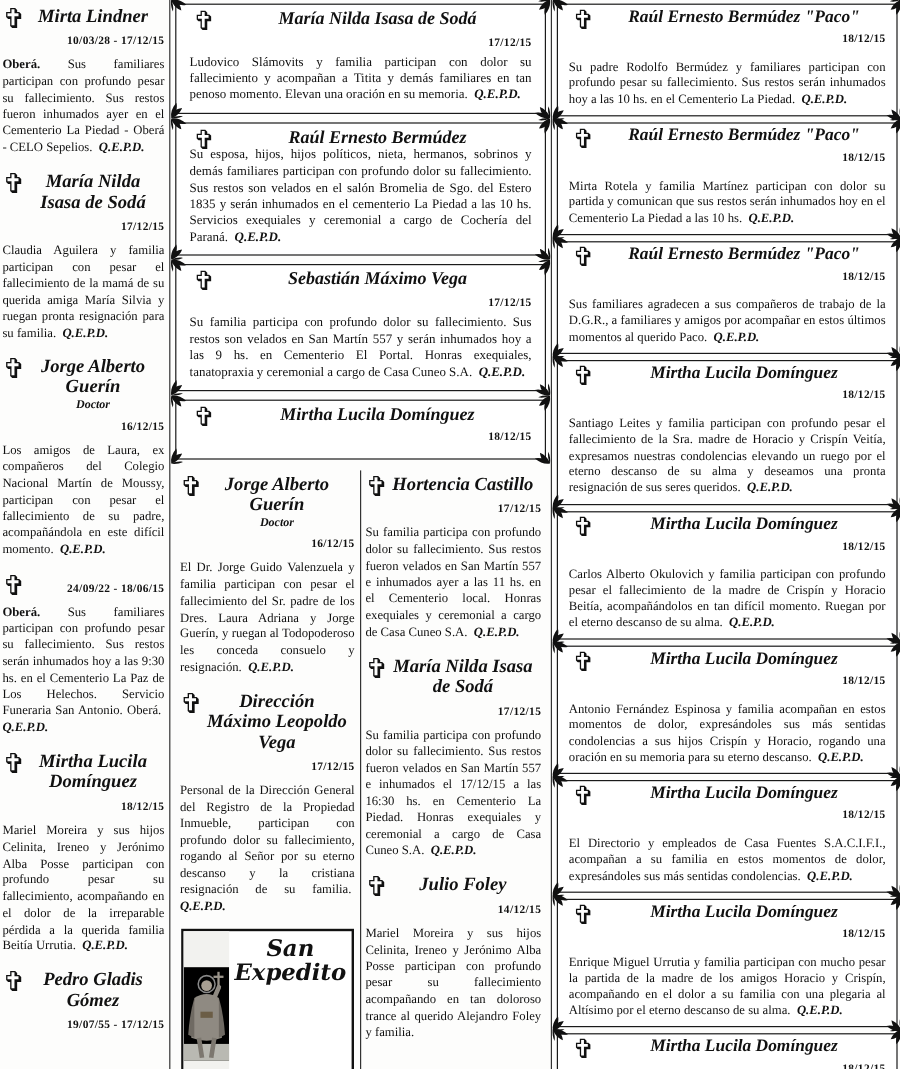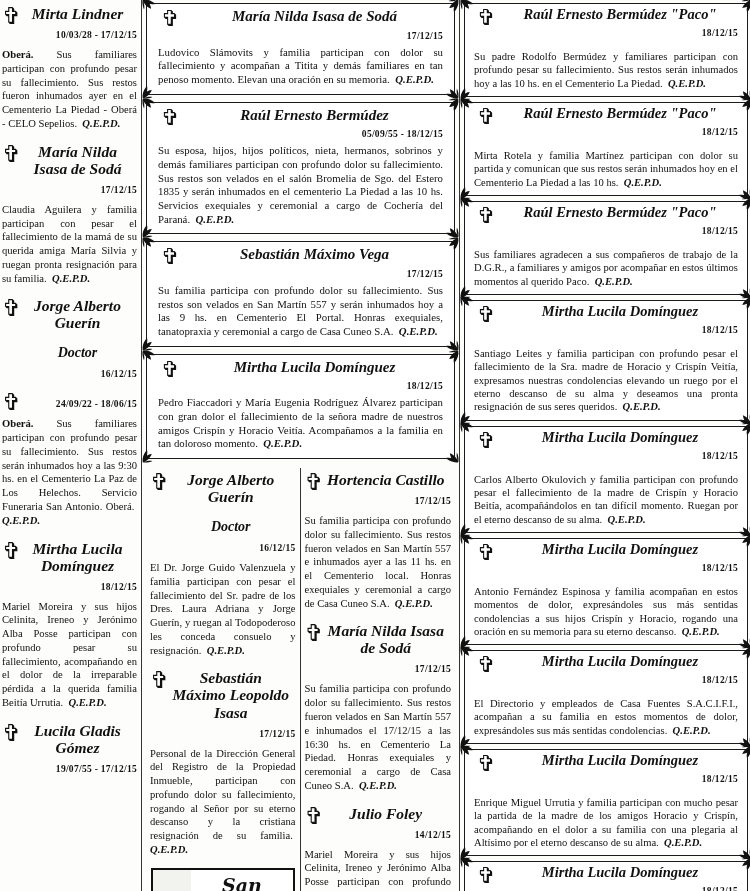--- a/index.html
+++ b/index.html
@@ -10,21 +10,21 @@
   .col-mid{width:318px;padding:3px 4px 0 4px;border-right:1px solid #333;display:flex;flex-direction:column;}
   .col-right{flex:1;padding:3px 2px 2px 4px;display:flex;flex-direction:column;}
 
   
   .notice{margin-bottom:11px;}
   .n-head{position:relative;text-align:center;padding:1px 0 0 16px;}
   .n-cross{position:absolute;left:0;top:1px;font-family:"DejaVu Sans",sans-serif;
            font-size:23px;line-height:1;color:#111;}
   .n-name{font-style:italic;font-weight:bold;font-size:15.5px;line-height:1.1;
           max-width:106px;margin:0 auto;}
-  .n-sub{font-size:14px;font-weight:bold;font-style:italic;margin-top:14px;}
+  .n-sub{font-size:10px;font-weight:bold;font-style:italic;margin-top:1px;}
   .n-date{font-size:9.5px;font-weight:bold;text-align:right;margin:8px 0 8px;letter-spacing:.3px;}
   .n-body{font-size:10.6px;line-height:1.3;text-align:justify;}
   .n-lead{font-weight:bold;}
   .n-qepd{font-weight:bold;font-style:italic;}
 
   
   .box{position:relative;border:1.5px solid #1a1a1a;padding:4px 11px 7px;margin-bottom:7px;background:#fff;}
   .box .n-head{padding:0 0 0 28px;}
   .box .n-cross{left:3px;top:0;font-size:22px;}
   .box .n-name{font-size:15px;max-width:none;}
@@ -79,20 +79,21 @@
     <div class="n-date">17/12/15</div>
     <div class="n-body"><span class="n-body-text">Claudia Aguilera y familia participan con pesar el fallecimiento de la mamá de su querida amiga María Silvia y ruegan pronta resignación para su familia.</span>&nbsp; <span class="n-qepd">Q.E.P.D.</span></div>
   </div>
       <div class="notice">
     <div class="n-head">
       <span class="n-cross">✞</span>
       <div class="n-name">Jorge Alberto Guerín</div>
       <div class="n-sub">Doctor</div>
     </div>
     <div class="n-date">16/12/15</div>
+    <div class="n-body"><span class="n-body-text">Los amigos de Laura, ex compañeros del Colegio Nacional Martín de Moussy, participan con pesar el fallecimiento de su padre, acompañándola en este difícil momento.</span>&nbsp; <span class="n-qepd">Q.E.P.D.</span></div>
   </div>
       <div class="notice">
     <div class="n-head">
       <span class="n-cross">✞</span>
 
     </div>
     <div class="n-date">24/09/22 - 18/06/15</div>
     <div class="n-body"><b class="n-lead">Oberá. </b><span class="n-body-text">Sus familiares participan con profundo pesar su fallecimiento. Sus restos serán inhumados hoy a las 9:30 hs. en el Cementerio La Paz de Los Helechos. Servicio Funeraria San Antonio. Oberá.</span>&nbsp; <span class="n-qepd">Q.E.P.D.</span></div>
   </div>
       <div class="notice">
@@ -100,21 +101,21 @@
       <span class="n-cross">✞</span>
       <div class="n-name">Mirtha Lucila Domínguez</div>
 
     </div>
     <div class="n-date">18/12/15</div>
     <div class="n-body"><span class="n-body-text">Mariel Moreira y sus hijos Celinita, Ireneo y Jerónimo Alba Posse participan con profundo pesar su fallecimiento, acompañando en el dolor de la irreparable pérdida a la querida familia Beitía Urrutia.</span>&nbsp; <span class="n-qepd">Q.E.P.D.</span></div>
   </div>
       <div class="notice">
     <div class="n-head">
       <span class="n-cross">✞</span>
-      <div class="n-name">Lucila Gladis Gómez</div>
+      <div class="n-name">Pedro Gladis Gómez</div>
 
     </div>
     <div class="n-date">19/07/55 - 17/12/15</div>
 
   </div>
     </div>
 
   <div class="col col-mid">
     <div id="mid-top">
         <div class="box">
@@ -165,21 +166,20 @@
     <span class="corner c-bl">
             <svg viewBox="0 0 20 20">
               <path fill="#111" d="M1,1 C8,2 12,6 13,14 C8,12 3,8 1,1 Z M1,1 C7,0 13,2 19,7 C13,9 6,6 1,1 Z M1,1 C3,6 4,10 3,15 C1,11 0,5 1,1 Z"></path>
             </svg>
           </span>
     <div class="n-head">
       <span class="n-cross">✞</span>
       <div class="n-name">Raúl Ernesto Bermúdez</div>
 
     </div>
-    <div class="n-date">05/09/55 - 18/12/15</div>
     <div class="n-body"><span class="n-body-text">Su esposa, hijos, hijos políticos, nieta, hermanos, sobrinos y demás familiares participan con profundo dolor su fallecimiento. Sus restos son velados en el salón Bromelia de Sgo. del Estero 1835 y serán inhumados en el cementerio La Piedad a las 10 hs. Servicios exequiales y ceremonial a cargo de Cochería del Paraná.</span>&nbsp; <span class="n-qepd">Q.E.P.D.</span></div>
   </div>
         <div class="box">
     <span class="corner c-tl">
             <svg viewBox="0 0 20 20">
               <path fill="#111" d="M1,1 C8,2 12,6 13,14 C8,12 3,8 1,1 Z M1,1 C7,0 13,2 19,7 C13,9 6,6 1,1 Z M1,1 C3,6 4,10 3,15 C1,11 0,5 1,1 Z"></path>
             </svg>
           </span>
     <span class="corner c-tr">
             <svg viewBox="0 0 20 20">
@@ -224,39 +224,38 @@
             <svg viewBox="0 0 20 20">
               <path fill="#111" d="M1,1 C8,2 12,6 13,14 C8,12 3,8 1,1 Z M1,1 C7,0 13,2 19,7 C13,9 6,6 1,1 Z M1,1 C3,6 4,10 3,15 C1,11 0,5 1,1 Z"></path>
             </svg>
           </span>
     <div class="n-head">
       <span class="n-cross">✞</span>
       <div class="n-name">Mirtha Lucila Domínguez</div>
 
     </div>
     <div class="n-date">18/12/15</div>
-    <div class="n-body"><span class="n-body-text">Pedro Fiaccadori y María Eugenia Rodríguez Álvarez participan con gran dolor el fallecimiento de la señora madre de nuestros amigos Crispín y Horacio Veitía. Acompañamos a la familia en tan doloroso momento.</span>&nbsp; <span class="n-qepd">Q.E.P.D.</span></div>
   </div>
       </div>
     <div class="mid-split">
       <div class="sub sub-left">
         <div id="sub-left-notices">
             <div class="notice">
     <div class="n-head">
       <span class="n-cross">✞</span>
       <div class="n-name">Jorge Alberto Guerín</div>
       <div class="n-sub">Doctor</div>
     </div>
     <div class="n-date">16/12/15</div>
     <div class="n-body"><span class="n-body-text">El Dr. Jorge Guido Valenzuela y familia participan con pesar el fallecimiento del Sr. padre de los Dres. Laura Adriana y Jorge Guerín, y ruegan al Todopoderoso les conceda consuelo y resignación.</span>&nbsp; <span class="n-qepd">Q.E.P.D.</span></div>
   </div>
             <div class="notice">
     <div class="n-head">
       <span class="n-cross">✞</span>
-      <div class="n-name">Sebastián Máximo Leopoldo Isasa</div>
+      <div class="n-name">Dirección Máximo Leopoldo Vega</div>
 
     </div>
     <div class="n-date">17/12/15</div>
     <div class="n-body"><span class="n-body-text">Personal de la Dirección General del Registro de la Propiedad Inmueble, participan con profundo dolor su fallecimiento, rogando al Señor por su eterno descanso y la cristiana resignación de su familia.</span>&nbsp; <span class="n-qepd">Q.E.P.D.</span></div>
   </div>
           </div>
 
         <div class="ad-se">
           <div class="se-img">
             <svg width="60" height="122" viewBox="0 0 60 122">

